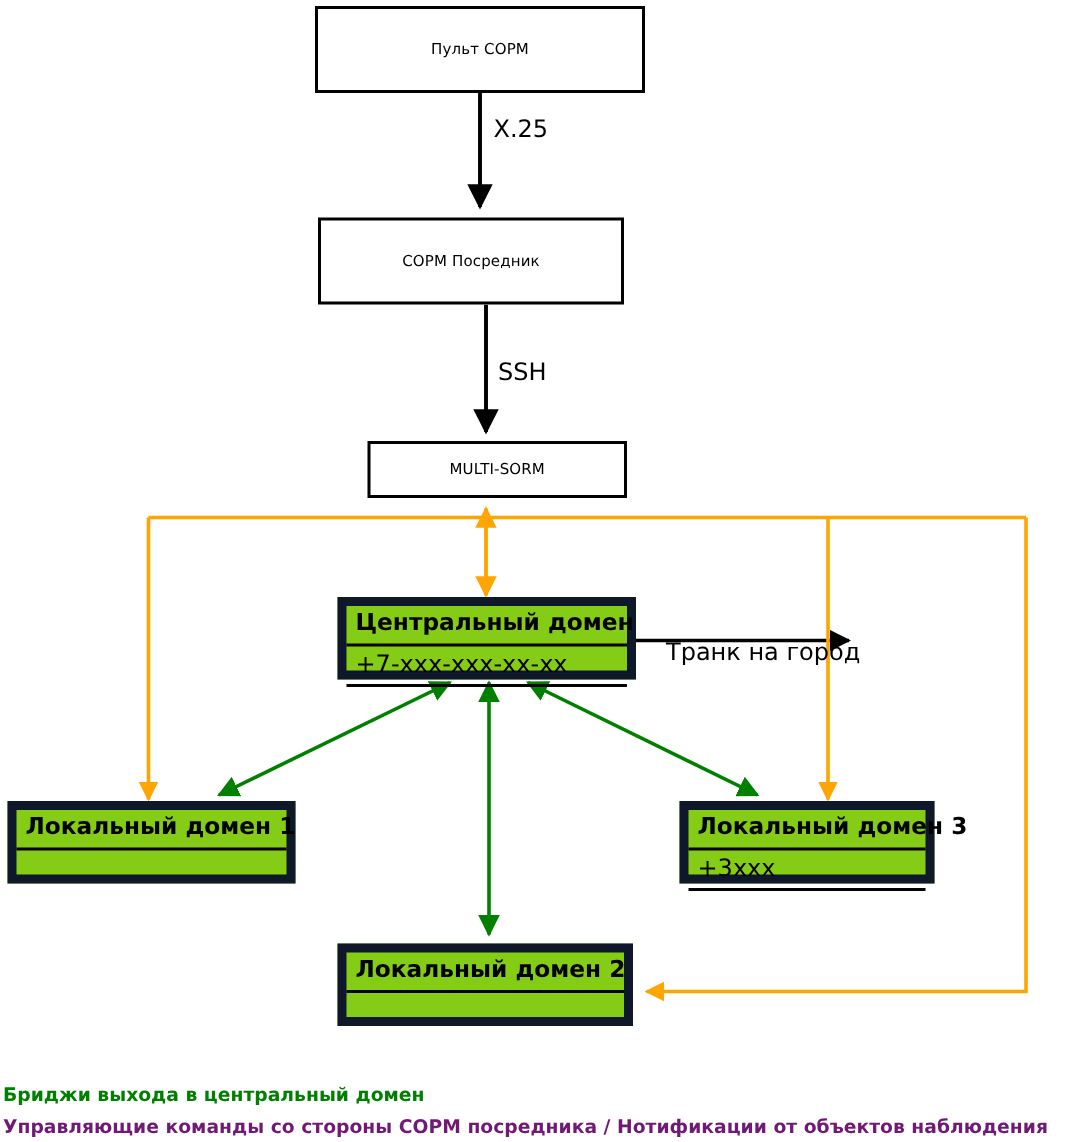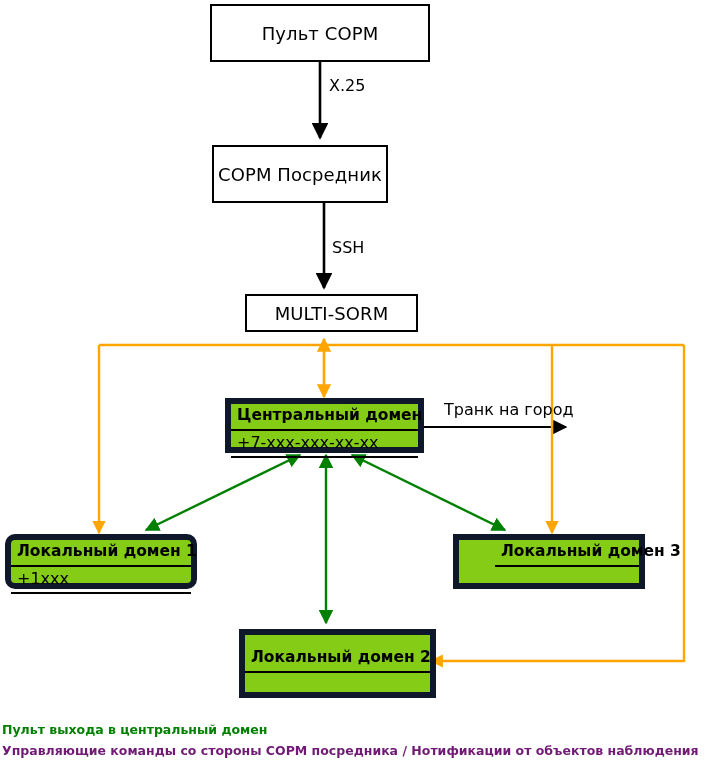--- a/index.html
+++ b/index.html
@@ -27,21 +27,21 @@
   .plain-box {
     position: absolute;
     border: 2px solid #000000;
     background: #ffffff;
     display: flex;
     align-items: center;
     justify-content: center;
     box-sizing: border-box;
   }
   .plain-box-label {
-    font-size: 18px;
+    font-size: 10px;
     color: #000000;
     font-family: "DejaVu Sans", sans-serif;
     letter-spacing: 0.1px;
   }
   .domain-box {
     position: absolute;
     border: 6px solid #0f172a;
     background: #84cc16;
     box-sizing: border-box;
     display: flex;
@@ -125,53 +125,53 @@
 
     <line x1="326" y1="623" x2="326" y2="455" stroke="#008000" stroke-width="2.4" marker-start="url(#arrow-green-start)" marker-end="url(#arrow-green)"></line>
 
     <line x1="505" y1="530" x2="352" y2="455" stroke="#008000" stroke-width="2.4" marker-start="url(#arrow-green-start)" marker-end="url(#arrow-green)"></line>
   </svg>
 
   <div class="plain-box" id="node-console" style="left:210px; top:4px; width:220px; height:58px;">
     <span class="plain-box-label">Пульт СОРМ</span>
   </div>
 
-  <div class="plain-box" id="node-mediator" style="left:212px; top:145px; width:176px; height:58px;">
+  <div class="plain-box" id="node-mediator" style="left:212px; top:145px; width:204px; height:58px;">
     <span class="plain-box-label">СОРМ Посредник</span>
   </div>
 
   <div class="plain-box" id="node-multisorm" style="left:245px; top:294px; width:173px; height:38px;">
     <span class="plain-box-label">MULTI-SORM</span>
   </div>
 
   <div class="domain-box" id="node-central-domain" style="left:225px; top:398px; width:199px; height:55px;">
     <div class="domain-title">Центральный домен</div>
     <div class="domain-attr">+7-xxx-xxx-xx-xx</div>
     <div class="domain-empty"></div>
   </div>
 
-  <div class="domain-box" id="node-local-domain-1" style="left:5px; top:534px; width:192px; height:55px;border-radius:10px;">
+  <div class="domain-box" id="node-local-domain-1" style="left:5px; top:534px; width:192px; height:55px;">
     <div class="domain-title">Локальный домен 1</div>
-    <div class="domain-attr">+1xxx</div>
     <div class="domain-empty"></div>
   </div>
 
-  <div class="domain-box" id="node-local-domain-3" style="left:453px; top:534px; width:192px; height:55px;padding-left:36px;">
+  <div class="domain-box" id="node-local-domain-3" style="left:453px; top:534px; width:170px; height:55px;">
     <div class="domain-title">Локальный домен 3</div>
+    <div class="domain-attr">+3xxx</div>
     <div class="domain-empty"></div>
   </div>
 
-  <div class="domain-box" id="node-local-domain-2" style="left:239px; top:629px; width:197px; height:69px;justify-content:center;">
+  <div class="domain-box" id="node-local-domain-2" style="left:225px; top:629px; width:197px; height:55px;">
     <div class="domain-title">Локальный домен 2</div>
     <div class="domain-empty"></div>
   </div>
 
   <div class="edge-label" id="label-x25" style="left:329px; top:76px;">X.25</div>
 
   <div class="edge-label" id="label-ssh" style="left:332px; top:214px;margin-top:24px;">SSH</div>
 
-  <div class="edge-label" id="label-trunk" style="left:444px; top:400px;">Транк на город</div>
+  <div class="edge-label" id="label-trunk" style="left:444px; top:425px;">Транк на город</div>
 
-  <div class="legend" id="legend-bridges" style="color:#008000;">Пульт выхода в центральный домен</div>
+  <div class="legend" id="legend-bridges" style="color:#008000;">Бриджи выхода в центральный домен</div>
 
   <div class="legend" id="legend-control" style="color:#701a75;">Управляющие команды со стороны СОРМ посредника / Нотификации от объектов наблюдения</div>
 
 </div>
 
 </body></html>

